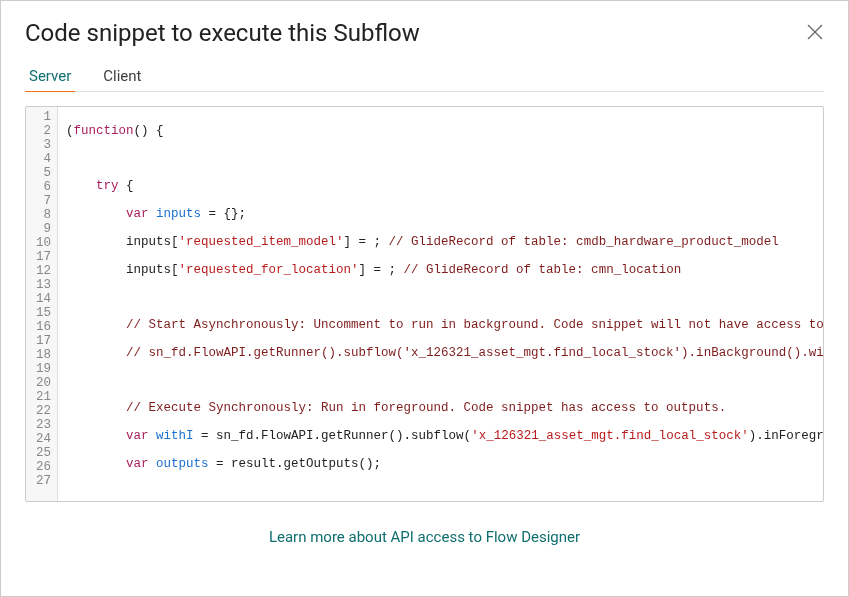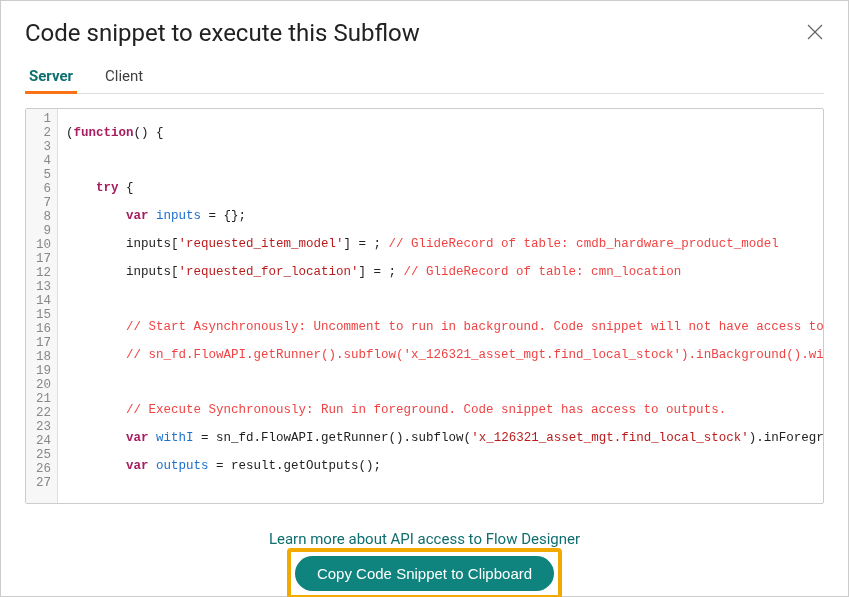--- a/index.html
+++ b/index.html
@@ -39,22 +39,22 @@
     }
     .tab {
       padding: 6px 4px;
       margin-right: 24px;
       font-size: 15px;
       cursor: pointer;
       color: #404040;
     }
     .tab.active {
       color: #0f6e6e;
-      font-weight: 700;
-      border-bottom: 3px solid #f97316;
+      font-weight: 400;
+      border-bottom: 1px solid #f97316;
       margin-bottom: -1px;
     }
     .codebox {
       border: 1px solid #ccc;
       border-radius: 2px;
       height: 396px;
       position: relative;
       overflow: hidden;
     }
     .code-scroll {
@@ -83,23 +83,23 @@
     .code {
       font-family: "SFMono-Regular", Consolas, "Liberation Mono", Menlo, monospace;
       font-size: 12.5px;
       line-height: 1.1;
       padding: 4px 8px;
       white-space: pre;
       flex: 1 1 auto;
       min-width: 0;
     }
     .code div { height: 14px; }
-    .kw { color: #a71d5d; font-weight: 700; }
+    .kw { color: #a71d5d; font-weight: 400; }
     .str { color: #b91c1c; }
-    .com { color: #ef4444; }
+    .com { color: #7f1d1d; }
     .id { color: #1a6fcf; text-align: center; }
     .footer {
       display: flex;
       justify-content: space-between;
       align-items: center;
       margin-top: 26px;
       flex-direction: column;
     }
     .link {
       color: #0f6e6e;
@@ -201,17 +201,14 @@
 
 
 
         </div>
       </div>
     </div>
   </div>
 
   <div class="footer">
     <a class="link">Learn more about API access to Flow Designer</a>
-    <span class="copy-wrap">
-      <button class="copy-btn">Copy Code Snippet to Clipboard</button>
-    </span>
   </div>
 </div>
 
 </body></html>

